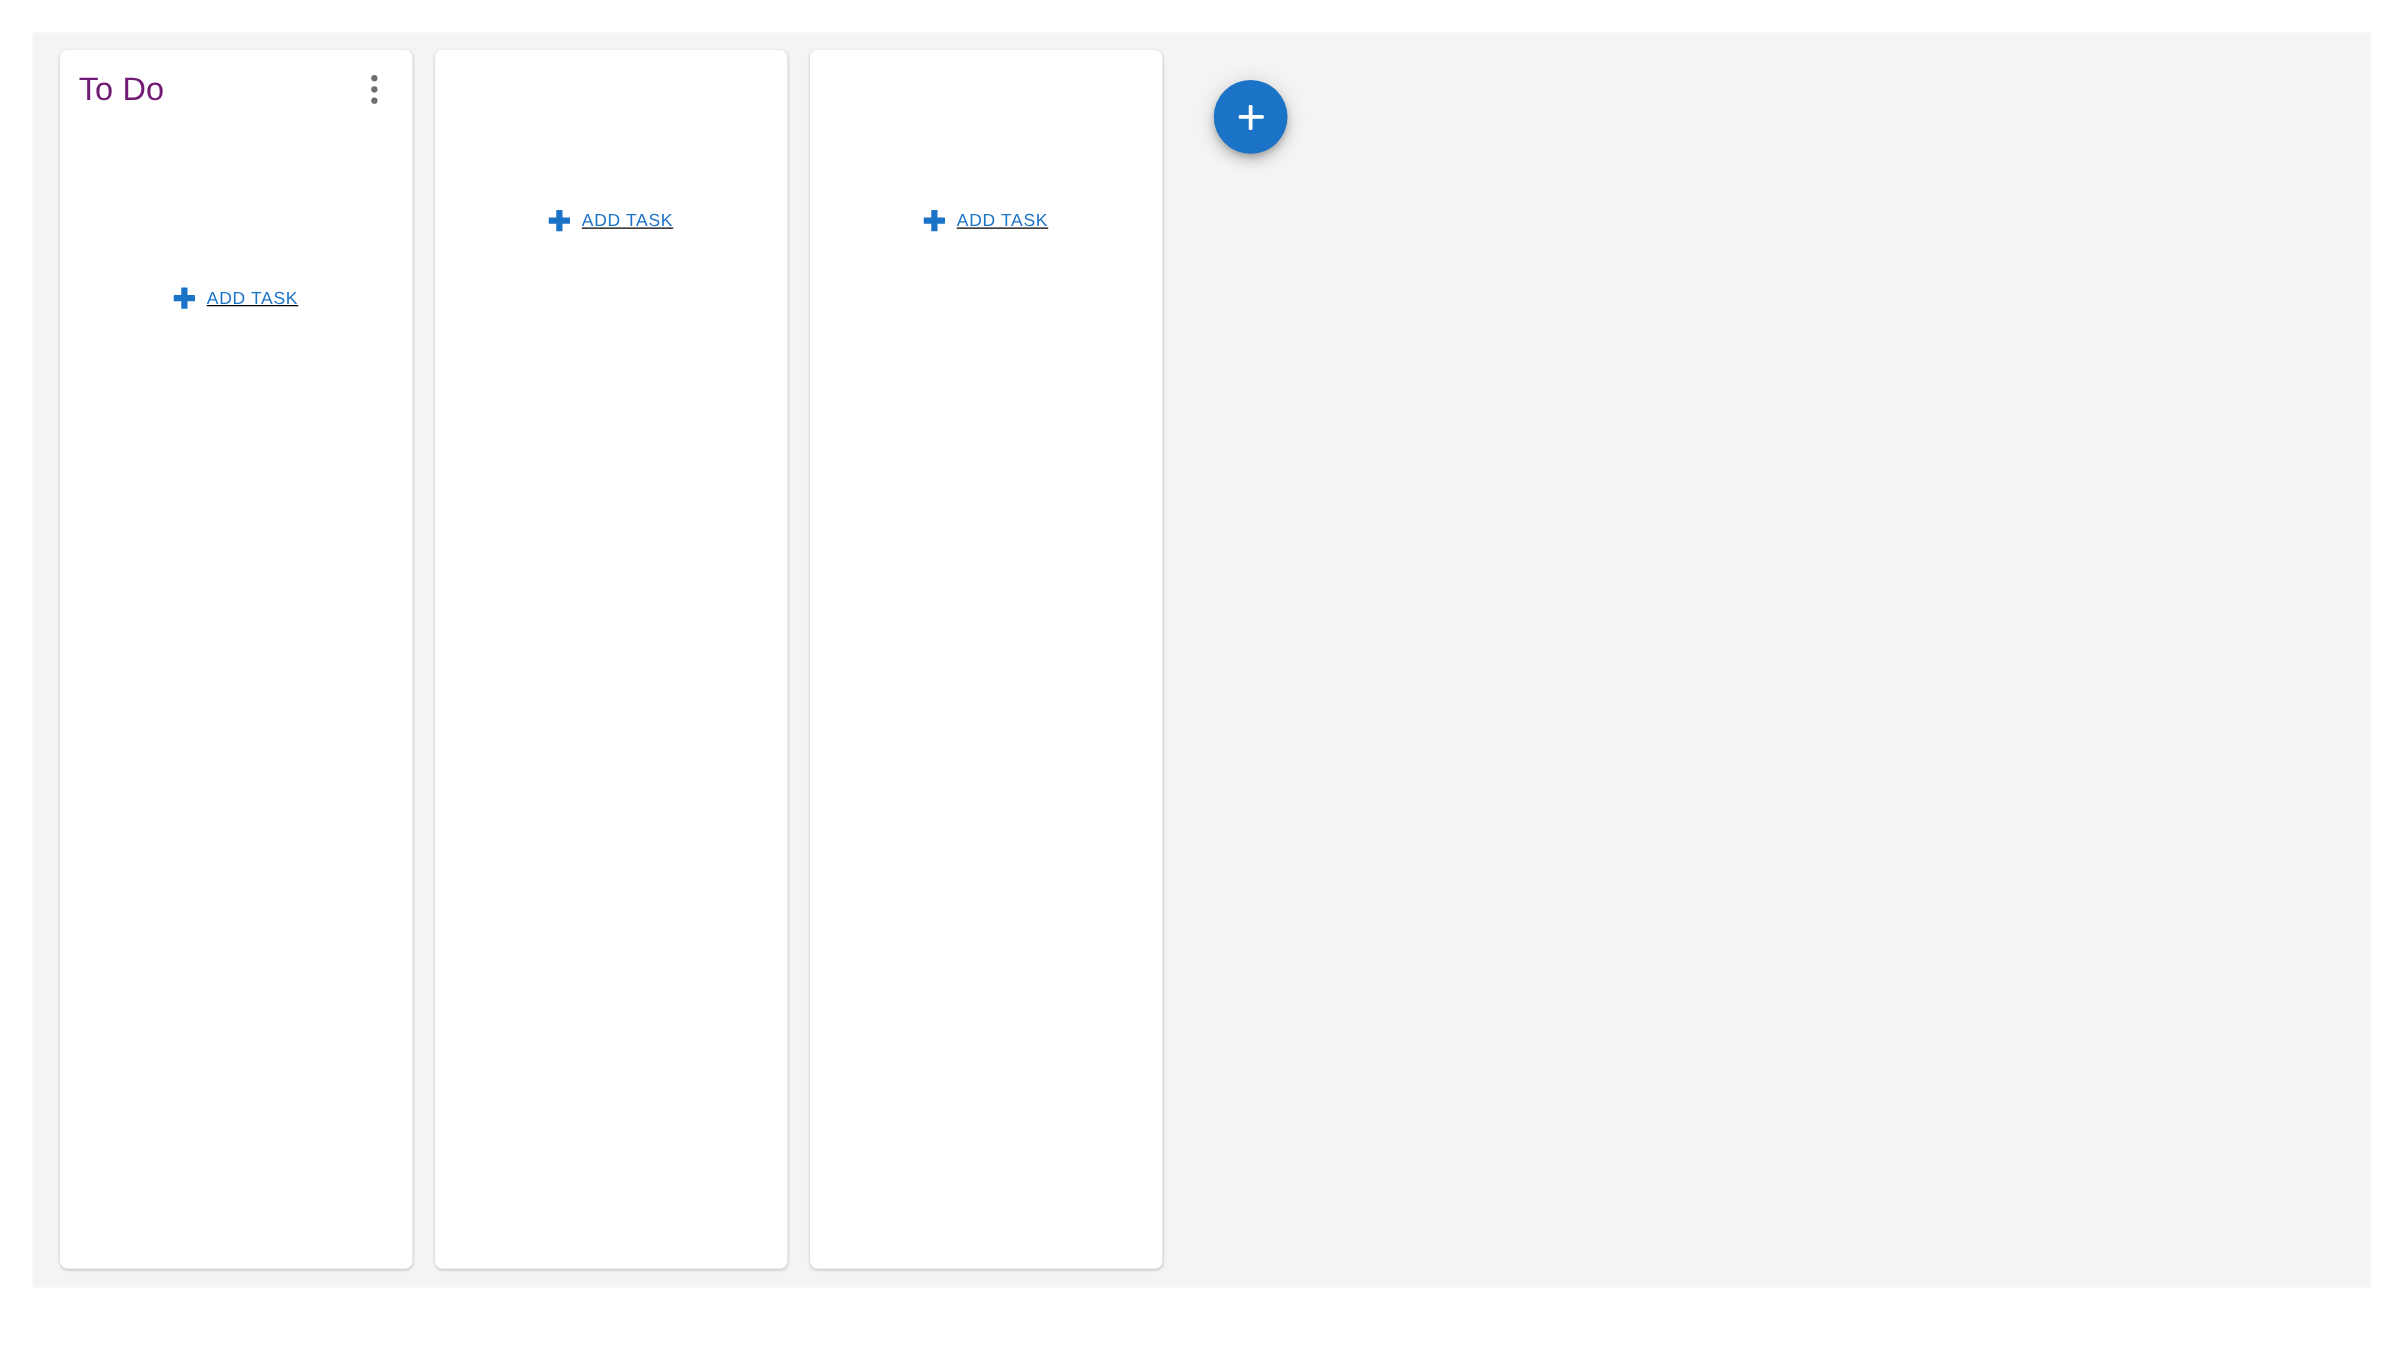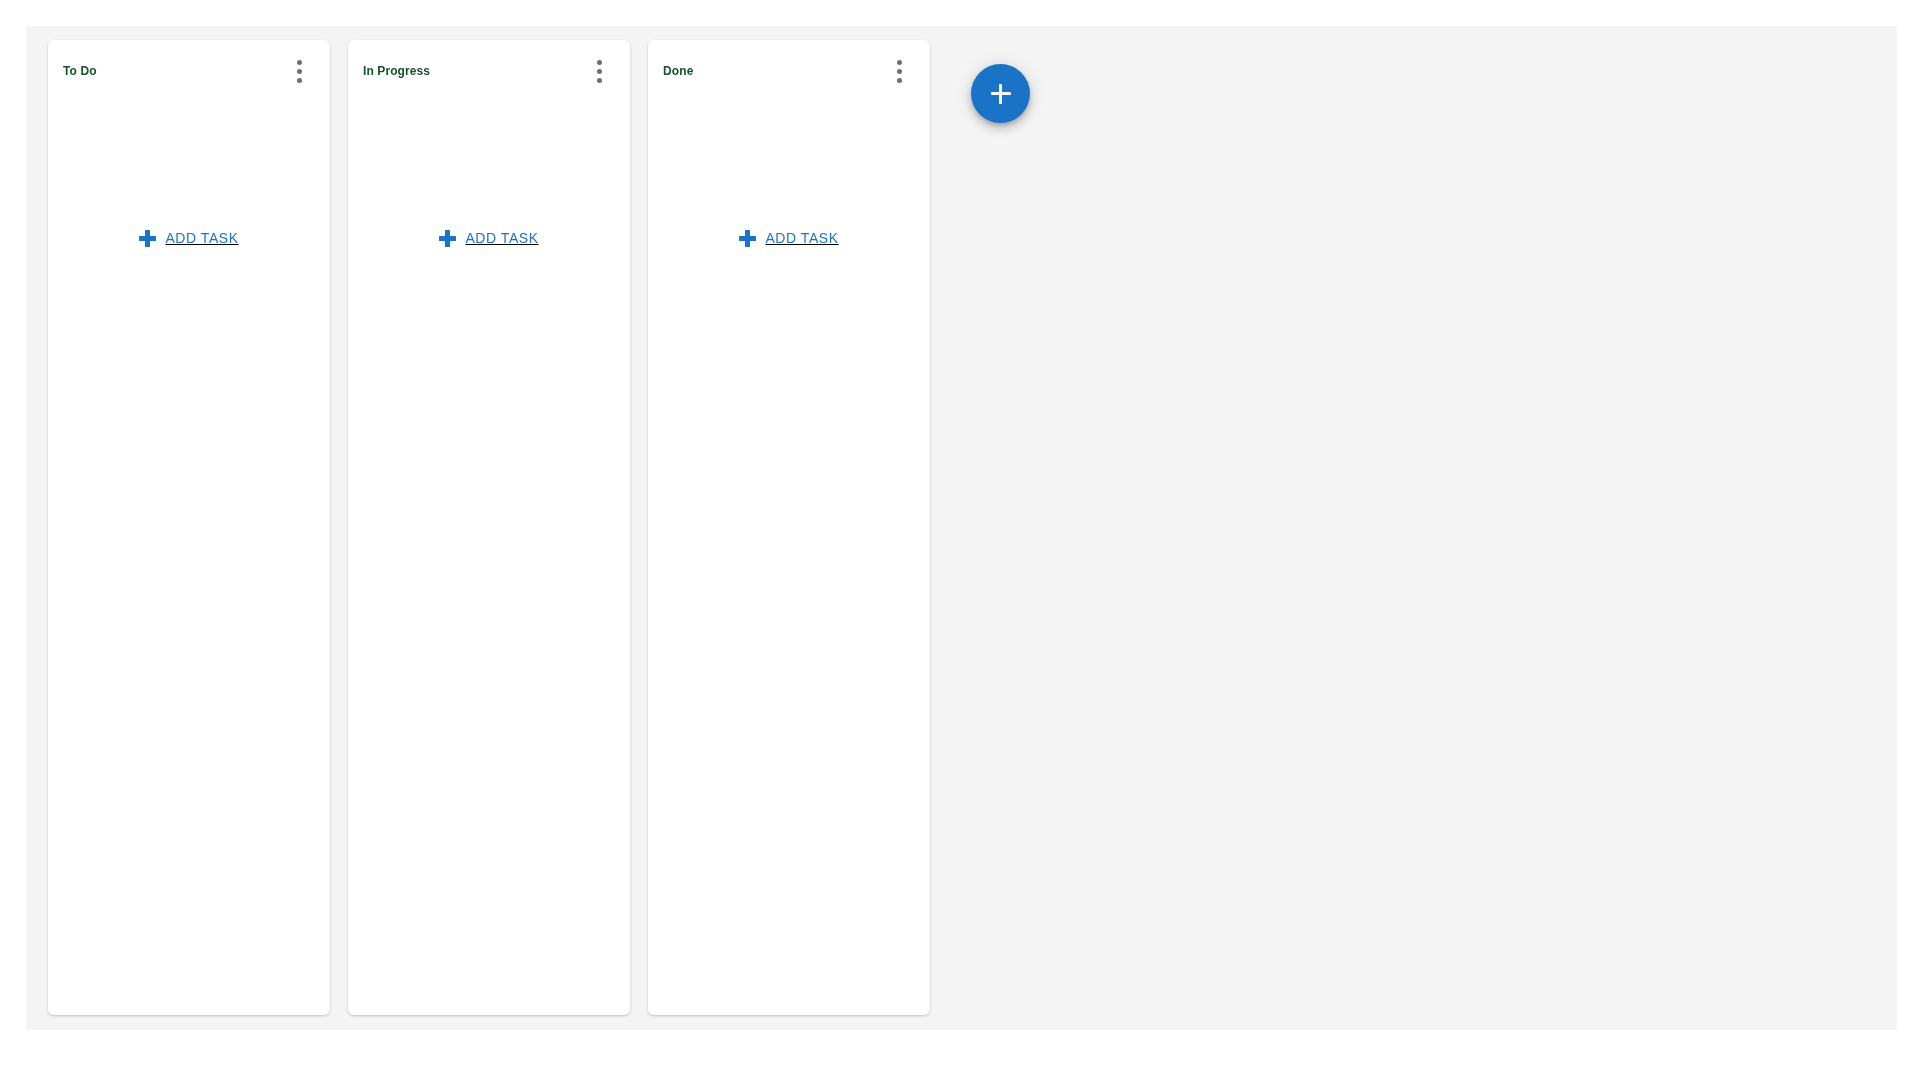--- a/index.html
+++ b/index.html
@@ -57,24 +57,24 @@
     height: 62px;
     display: flex;
     align-items: center;
     justify-content: space-between;
     padding: 0 18px 0 15px;
     box-sizing: border-box;
     flex: 0 0 auto;
   }
 
   .column-title {
-    font-size: 12px;
+    font-size: 26px;
     line-height: 24px;
-    color: #14532d;
-    font-weight: 700;
+    color: #701a75;
+    font-weight: 400;
     letter-spacing: 0.1px;
     white-space: nowrap;
   }
 
   .more-menu {
     width: 26px;
     height: 30px;
     display: flex;
     flex-direction: column;
     align-items: center;
@@ -207,47 +207,31 @@
         <div class="add-task-row">
           <button class="add-task-btn">
             <span class="plus-icon"></span>
             <span class="add-task-label">ADD TASK</span>
           </button>
         </div>
         <div class="column-body-filler"></div>
       </div>
 
       <div class="column">
-        <div class="column-header">
-          <span class="column-title">In Progress</span>
-          <div class="more-menu">
-            <span class="dot"></span>
-            <span class="dot"></span>
-            <span class="dot"></span>
-          </div>
-        </div>
         <div class="task-list"></div>
         <div class="add-task-row">
           <button class="add-task-btn">
             <span class="plus-icon"></span>
             <span class="add-task-label">ADD TASK</span>
           </button>
         </div>
         <div class="column-body-filler"></div>
       </div>
 
       <div class="column">
-        <div class="column-header">
-          <span class="column-title">Done</span>
-          <div class="more-menu">
-            <span class="dot"></span>
-            <span class="dot"></span>
-            <span class="dot"></span>
-          </div>
-        </div>
         <div class="task-list"></div>
         <div class="add-task-row">
           <button class="add-task-btn">
             <span class="plus-icon"></span>
             <span class="add-task-label">ADD TASK</span>
           </button>
         </div>
         <div class="column-body-filler"></div>
       </div>
 

